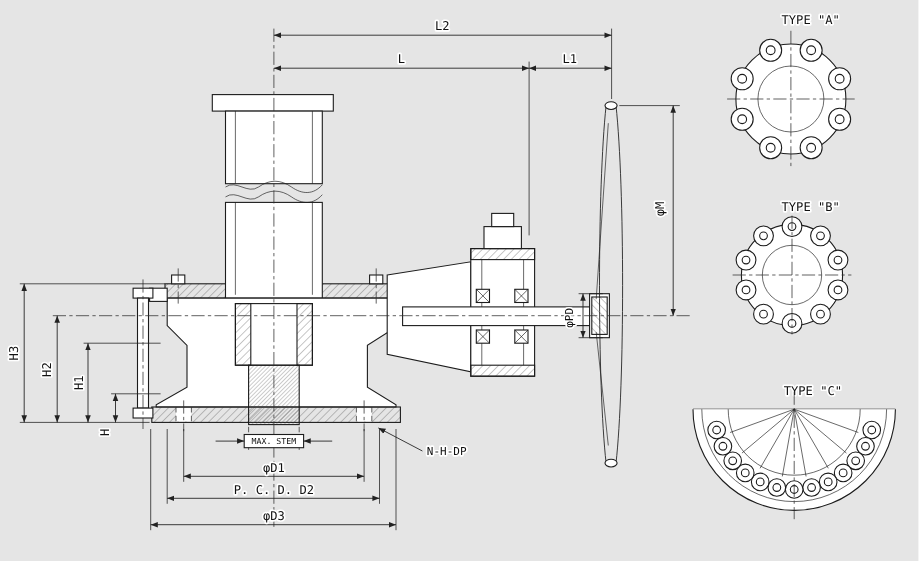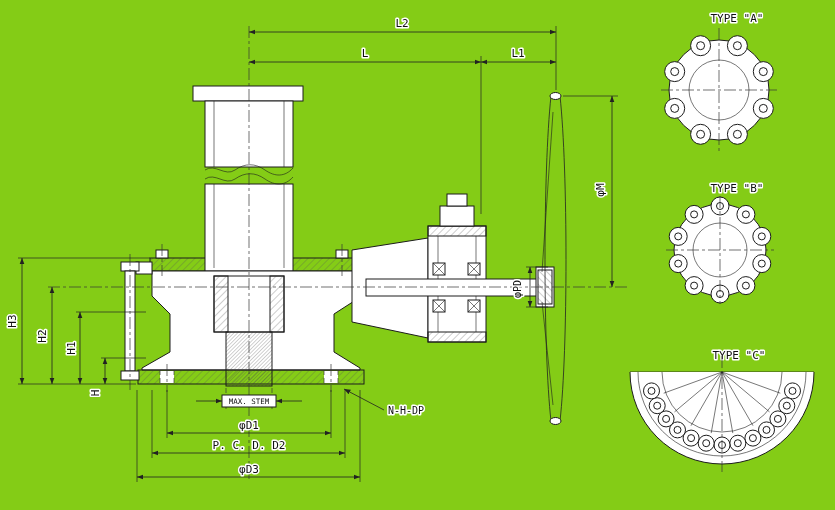--- a/index.html
+++ b/index.html
@@ -1,17 +1,17 @@
 <!DOCTYPE html>
 <html><head>
 <meta charset="utf-8">
 <style>
   html,body{margin:0;padding:0;background:#fff;}
   .canvas{
-    position:relative;width:835px;height:510px;background:#84cc16;overflow:hidden;
+    position:relative;width:835px;height:510px;background:#e5e5e5;overflow:hidden;
     font-family:"DejaVu Sans Mono", monospace;
   }
   svg{display:block;}
   .outline{fill:#fff;stroke:#1c1c1c;stroke-width:1;}
   .thin{fill:none;stroke:#1c1c1c;stroke-width:.6;}
   .hatched{fill:url(#h45);stroke:#1c1c1c;stroke-width:1;}
   .hatched2{fill:url(#h135);stroke:#1c1c1c;stroke-width:1;}
   .dense{fill:url(#hd);stroke:#1c1c1c;stroke-width:1;}
   .cl{fill:none;stroke:#333;stroke-width:.7;stroke-dasharray:12 3 3 3;}
   .dash{fill:none;stroke:#333;stroke-width:.7;stroke-dasharray:5 3;}

